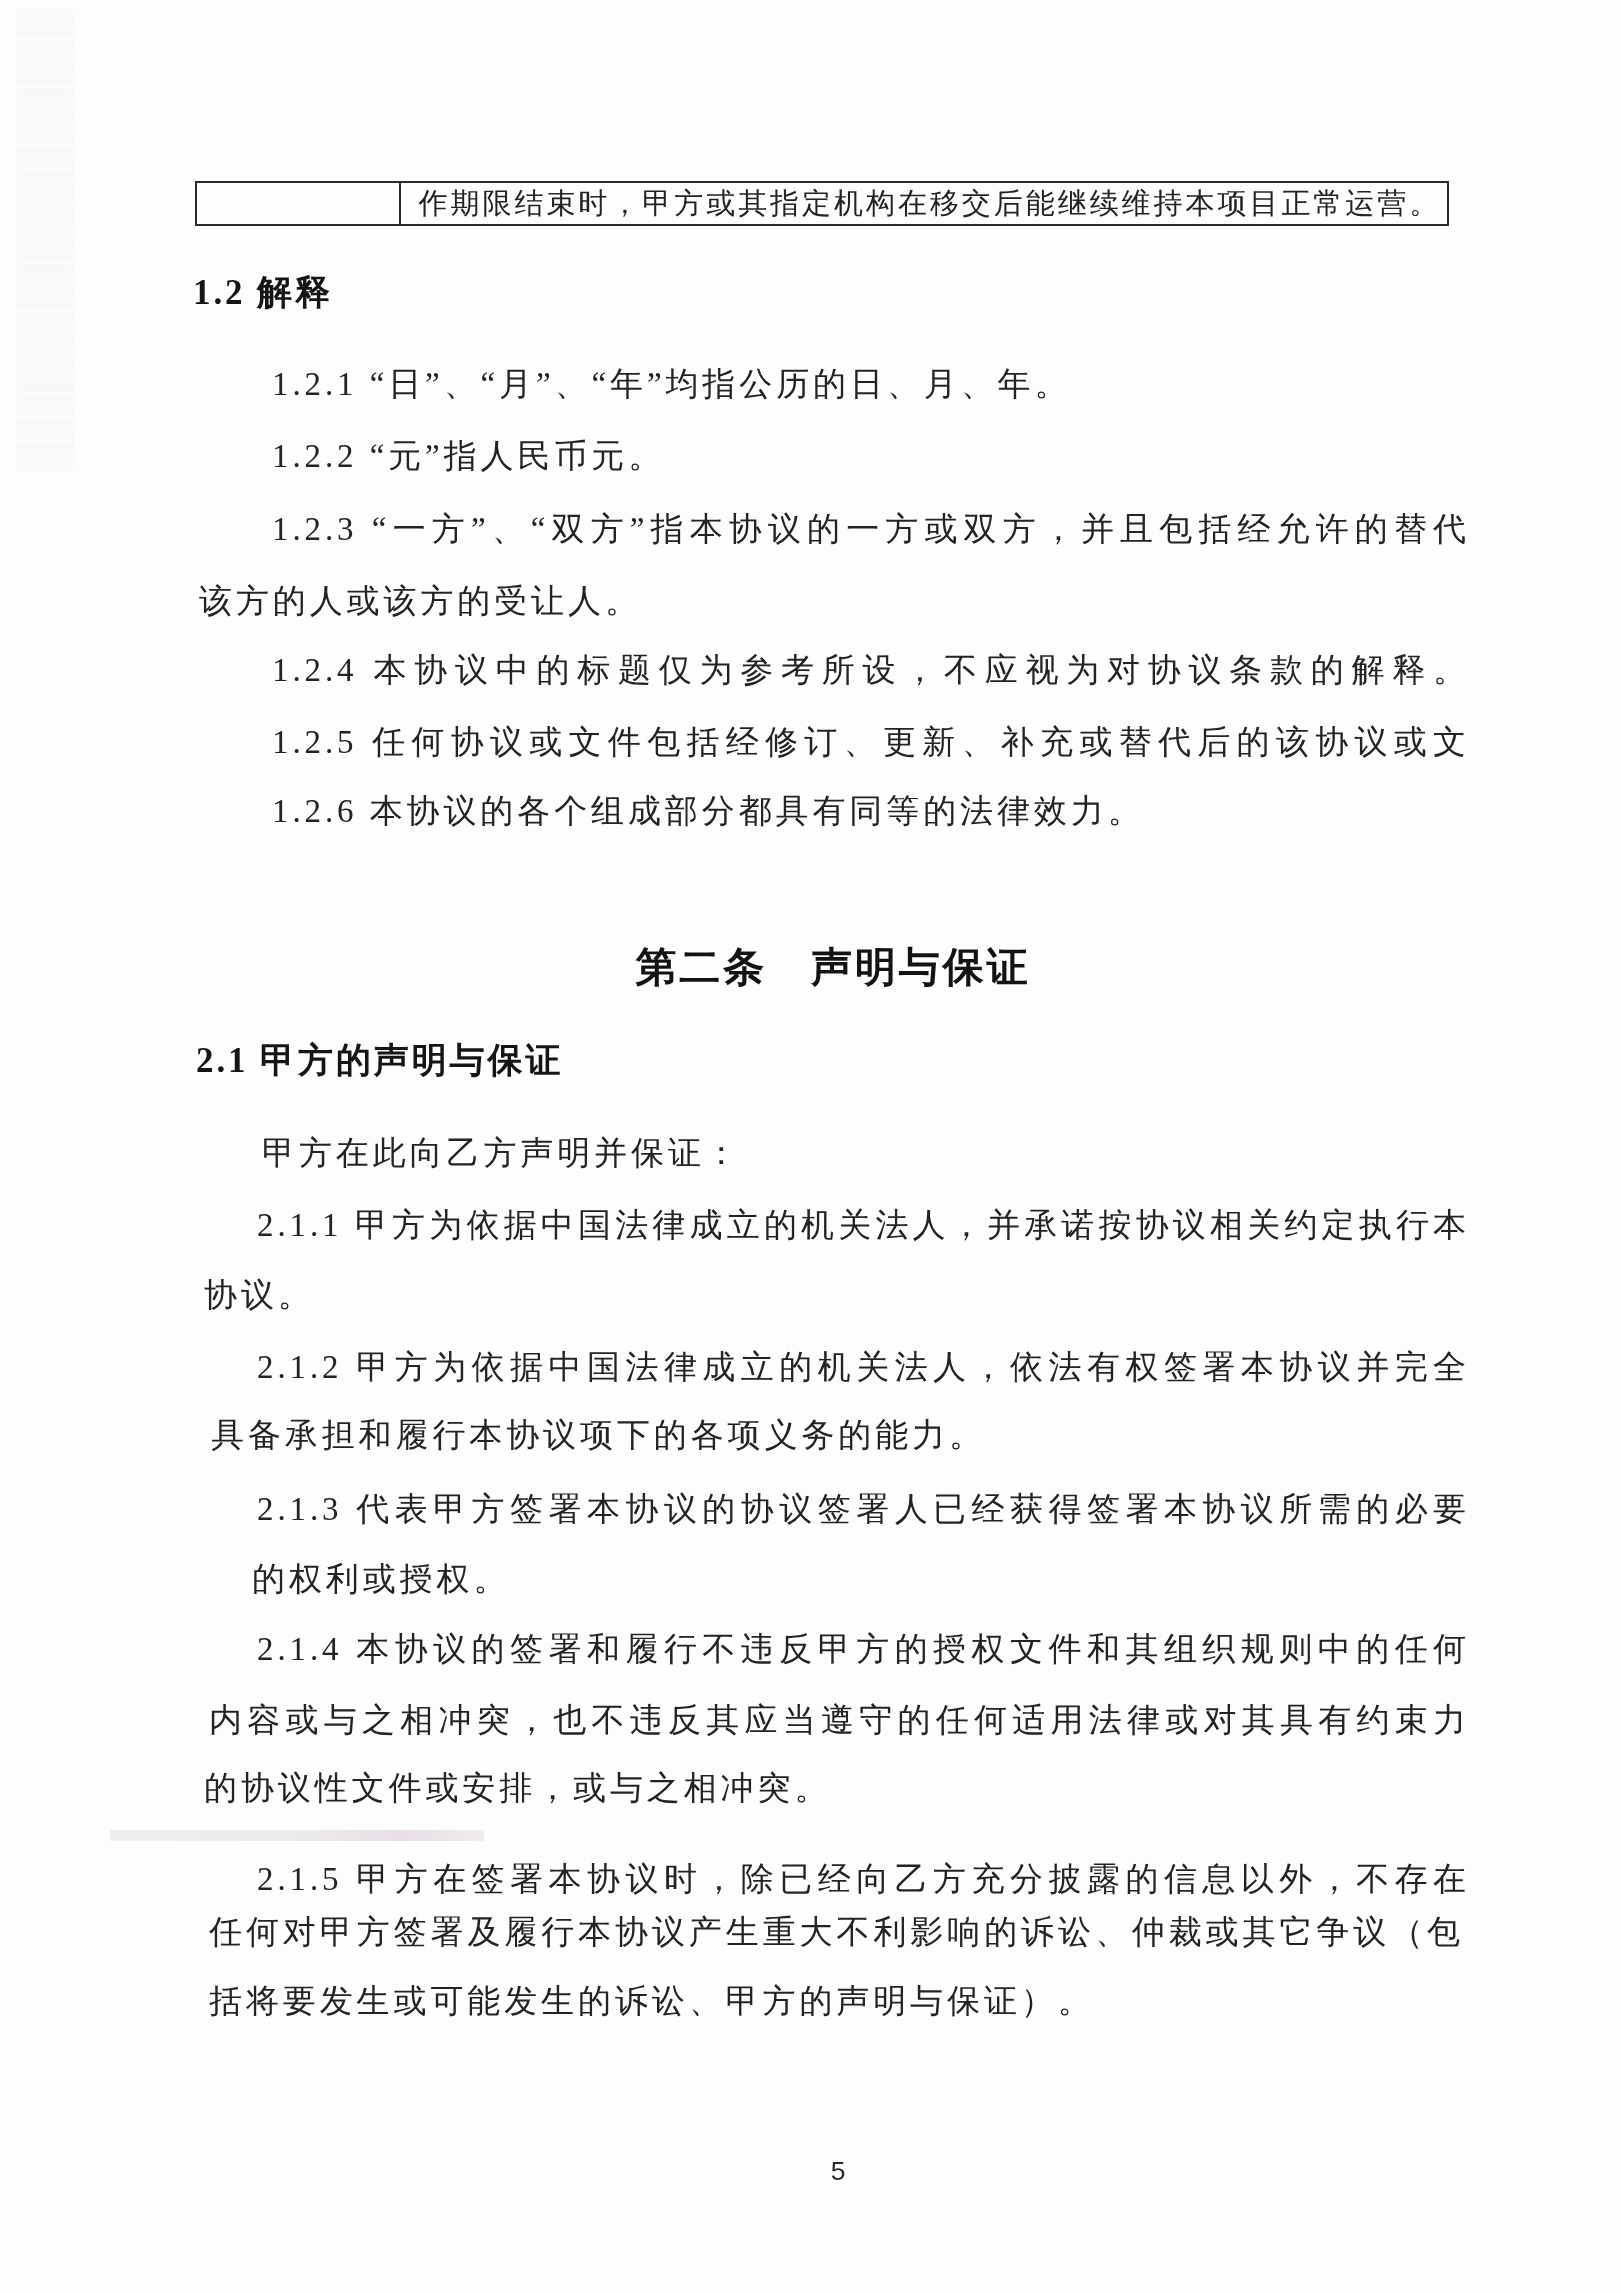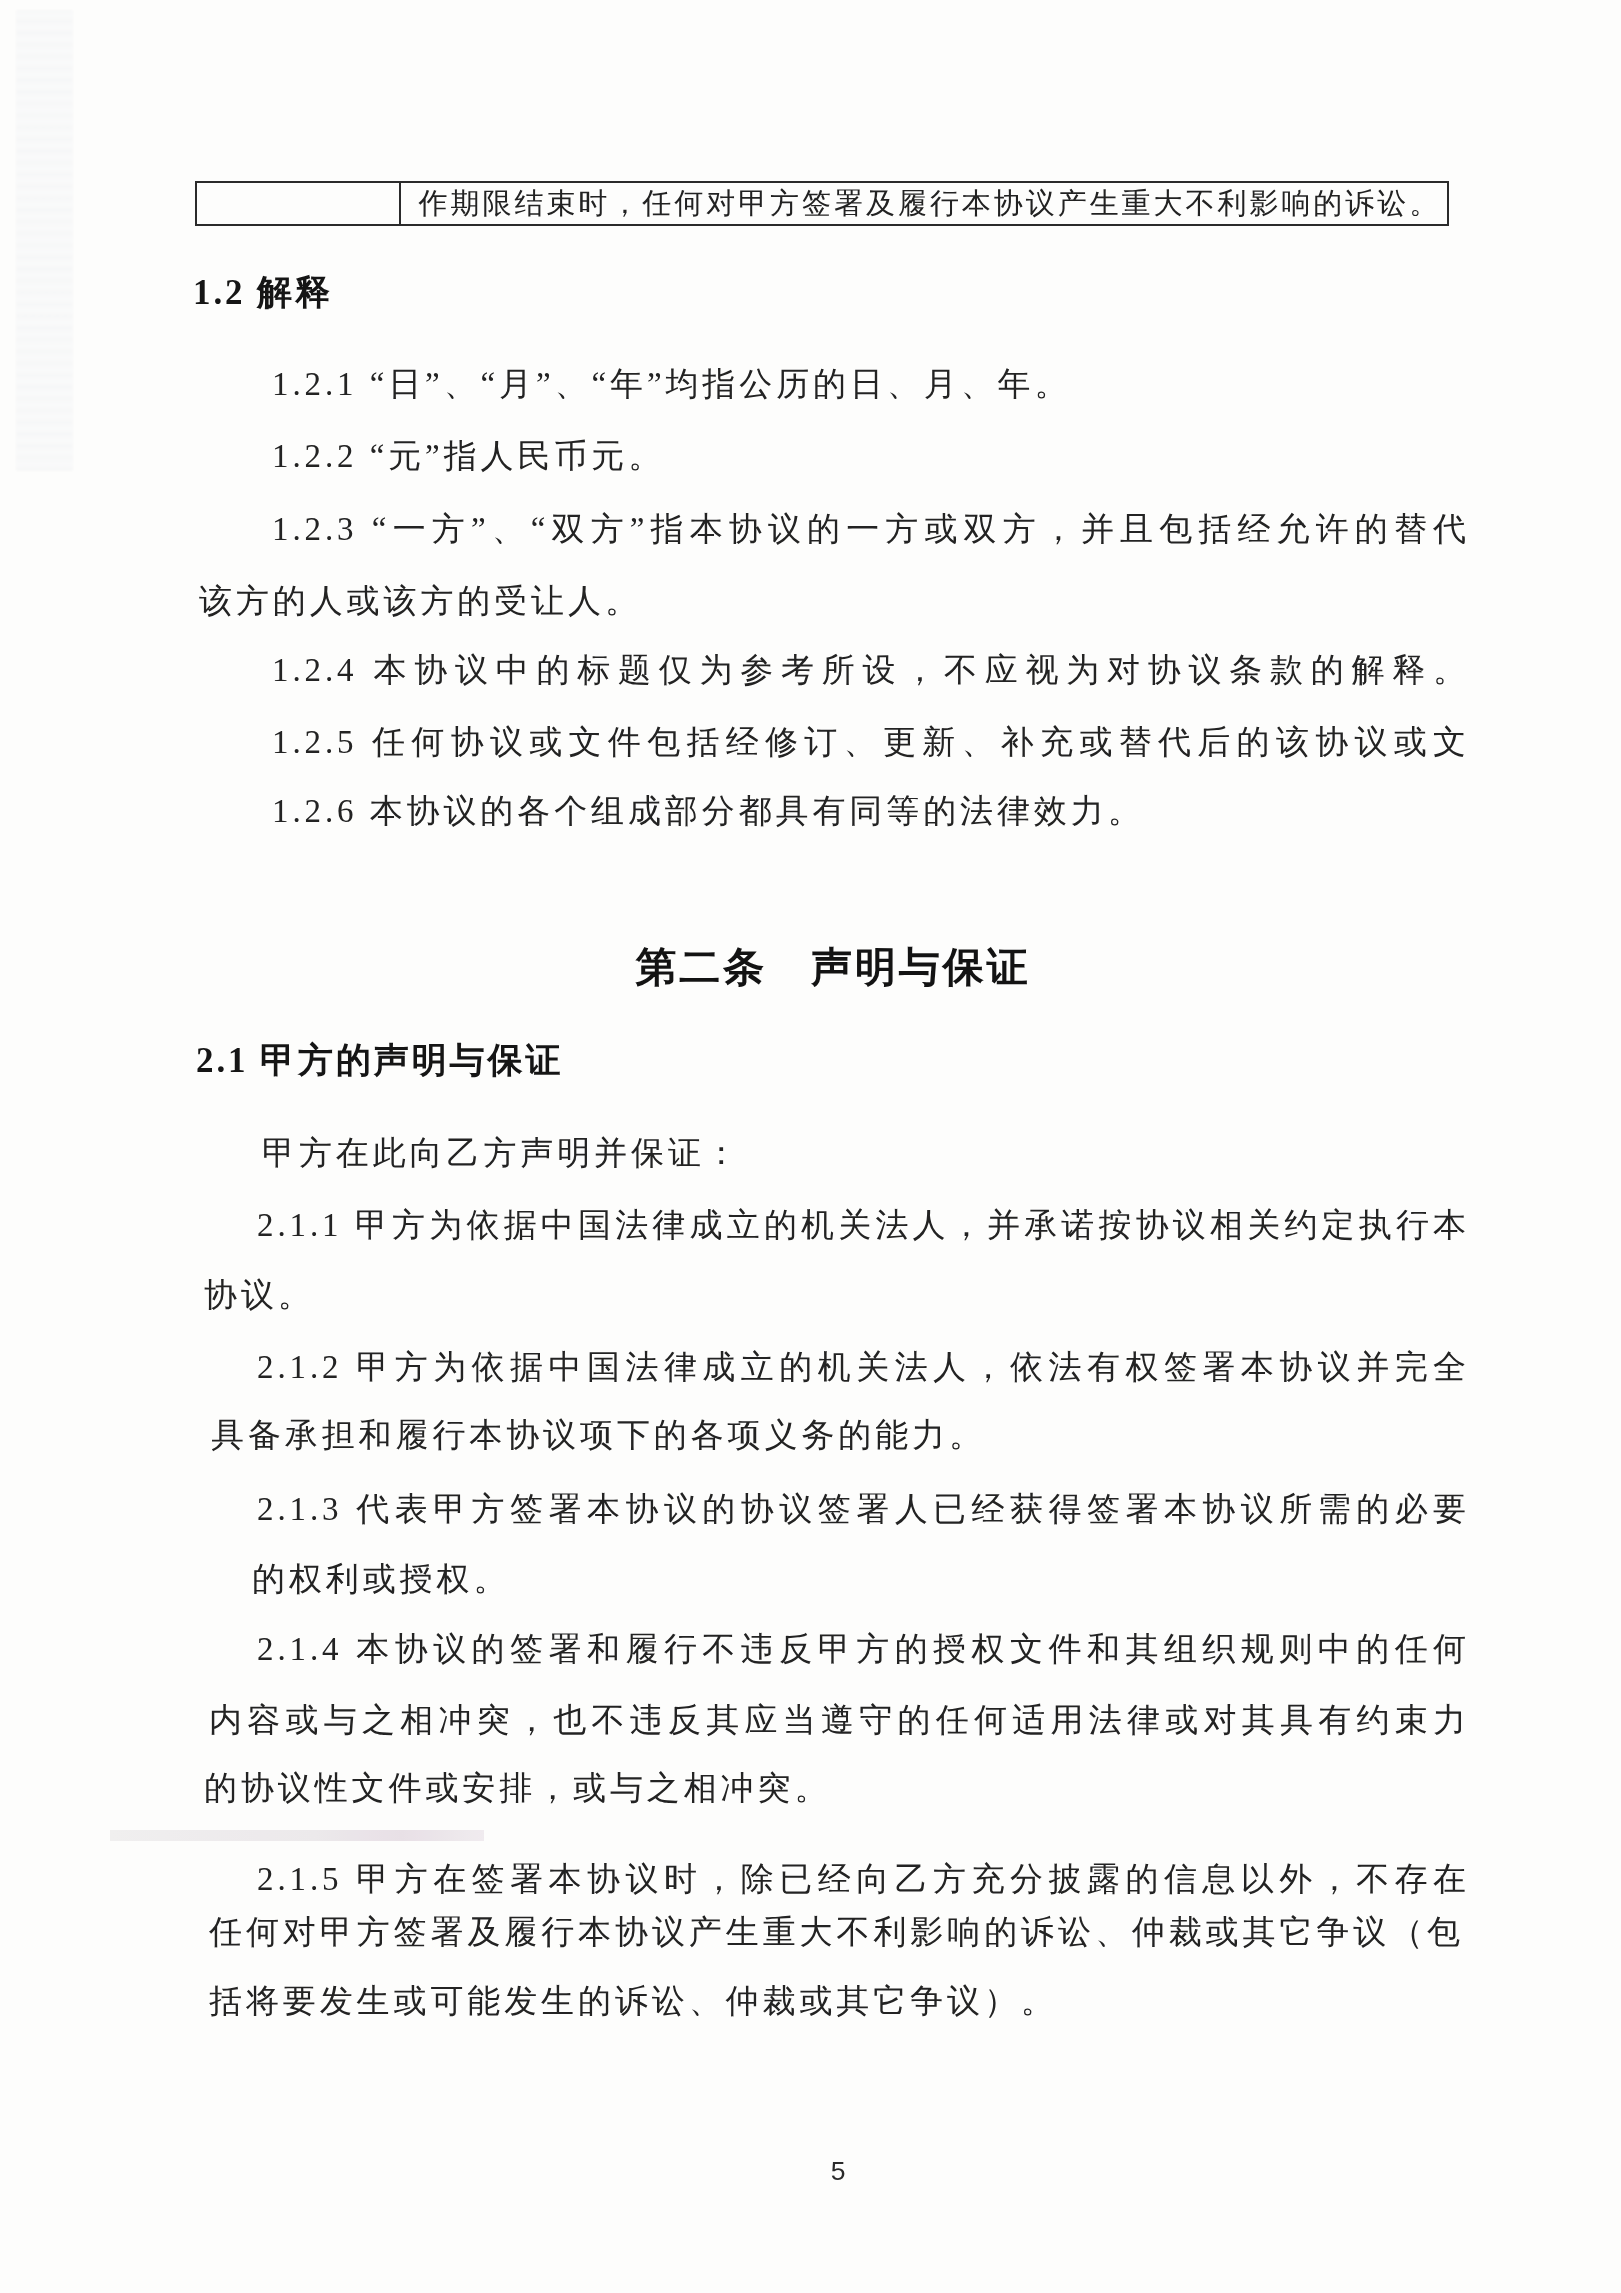--- a/index.html
+++ b/index.html
@@ -104,21 +104,21 @@
 </style>
 </head>
 <body>
 
 <div class="page">
 
   <div class="noise-strip"></div>
 
   <div class="tbl">
     <div class="tbl-cell-left"></div>
-    <div class="tbl-cell-right">作期限结束时，任何对甲方签署及履行本协议产生重大不利影响的诉讼。</div>
+    <div class="tbl-cell-right">作期限结束时，甲方或其指定机构在移交后能继续维持本项目正常运营。</div>
   </div>
 
   <div class="h-sub" style="left:193px; top:269px;">1.2 解释</div>
 
   <div class="line" style="left:272px; top:362px;">1.2.1 “日”、“月”、“年”均指公历的日、月、年。</div>
   <div class="line" style="left:272px; top:434px;">1.2.2 “元”指人民币元。</div>
   <div class="line just" style="left:272px; top:507px; width:1198px;">1.2.3 “一方”、“双方”指本协议的一方或双方，并且包括经允许的替代</div>
   <div class="line" style="left:199px; top:579px;text-align:center;">该方的人或该方的受让人。</div>
   <div class="line just" style="left:272px; top:648px; width:1198px;">1.2.4 本协议中的标题仅为参考所设，不应视为对协议条款的解释。</div>
   <div class="line just" style="left:272px; top:720px; width:1198px;">1.2.5 任何协议或文件包括经修订、更新、补充或替代后的该协议或文件。</div>
@@ -140,18 +140,18 @@
   <div class="line" style="left:206px; top:1557px;margin-left:46px;">的权利或授权。</div>
 
   <div class="line just" style="left:257px; top:1627px; width:1213px;">2.1.4 本协议的签署和履行不违反甲方的授权文件和其组织规则中的任何</div>
   <div class="line just" style="left:209px; top:1698px; width:1261px;">内容或与之相冲突，也不违反其应当遵守的任何适用法律或对其具有约束力</div>
   <div class="line" style="left:204px; top:1766px;">的协议性文件或安排，或与之相冲突。</div>
 
   <div class="smear"></div>
 
   <div class="line just" style="left:257px; top:1846px; width:1213px;margin-top:11px;">2.1.5 甲方在签署本协议时，除已经向乙方充分披露的信息以外，不存在</div>
   <div class="line just" style="left:209px; top:1910px; width:1255px;">任何对甲方签署及履行本协议产生重大不利影响的诉讼、仲裁或其它争议（包</div>
-  <div class="line" style="left:209px; top:1979px;">括将要发生或可能发生的诉讼、仲裁或其它争议）。</div>
+  <div class="line" style="left:209px; top:1979px;">括将要发生或可能发生的诉讼、甲方的声明与保证）。</div>
 
   <div class="page-num">5</div>
 
 </div>
 
 
 </body></html>

